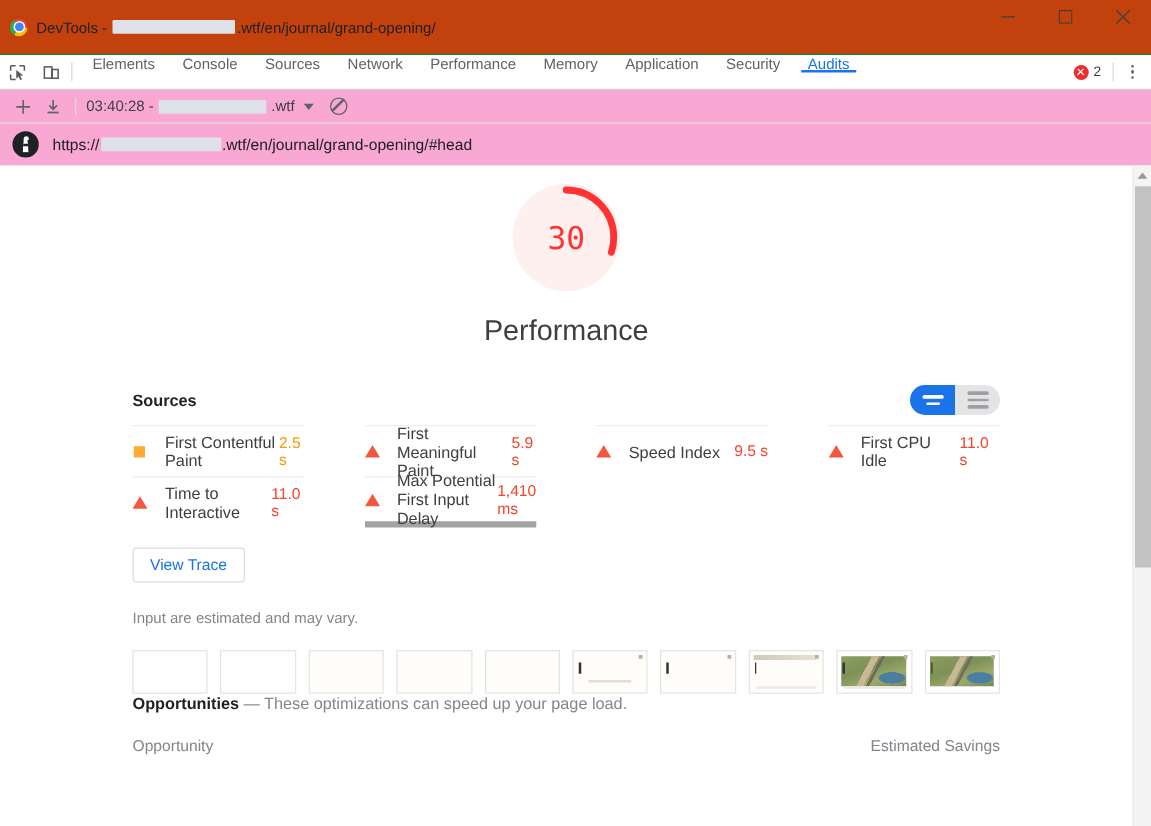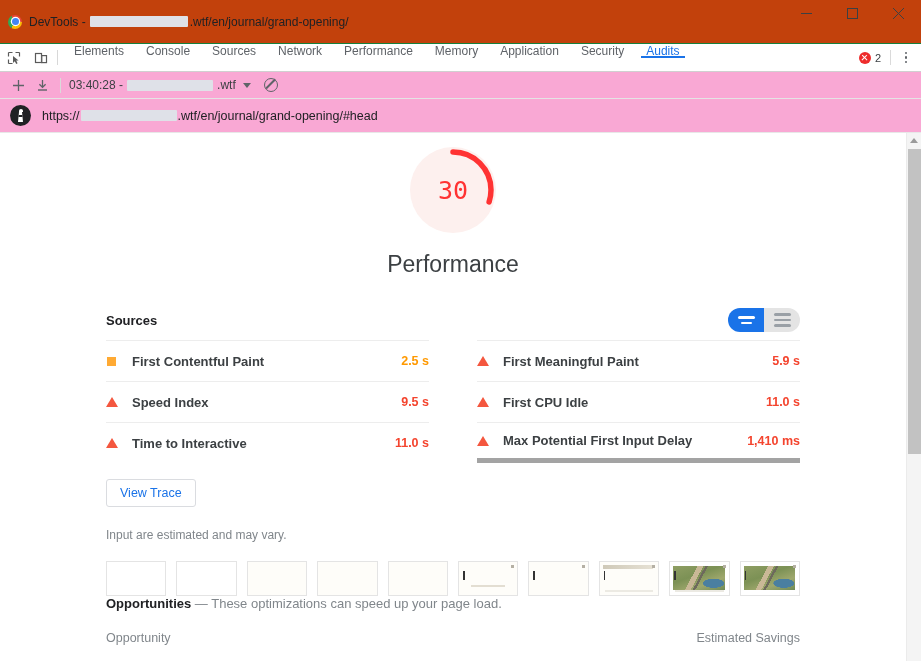--- a/index.html
+++ b/index.html
@@ -335,23 +335,22 @@
   .toggle-seg.off b {
     display: block;
     background: #9aa0a6;
     height: 2.5px;
     border-radius: 2px;
     width: 17px;
   }
 
   .metrics-grid {
     display: grid;
-    grid-template-columns: 1fr 1fr;
+    grid-template-columns: 1fr 1fr 1fr 1fr;
     column-gap: 48px;
-    font-weight: bold;
   }
   .metric-row {
     display: flex;
     align-items: center;
     height: 41px;
     border-top: 1px solid #ededed;
     font-size: 13px;
   }
   .metric-row:last-child { border-bottom: 5px solid #a3a3a3; }
   .m-icon { width: 26px; flex: 0 0 auto; display: flex; align-items: center; }

